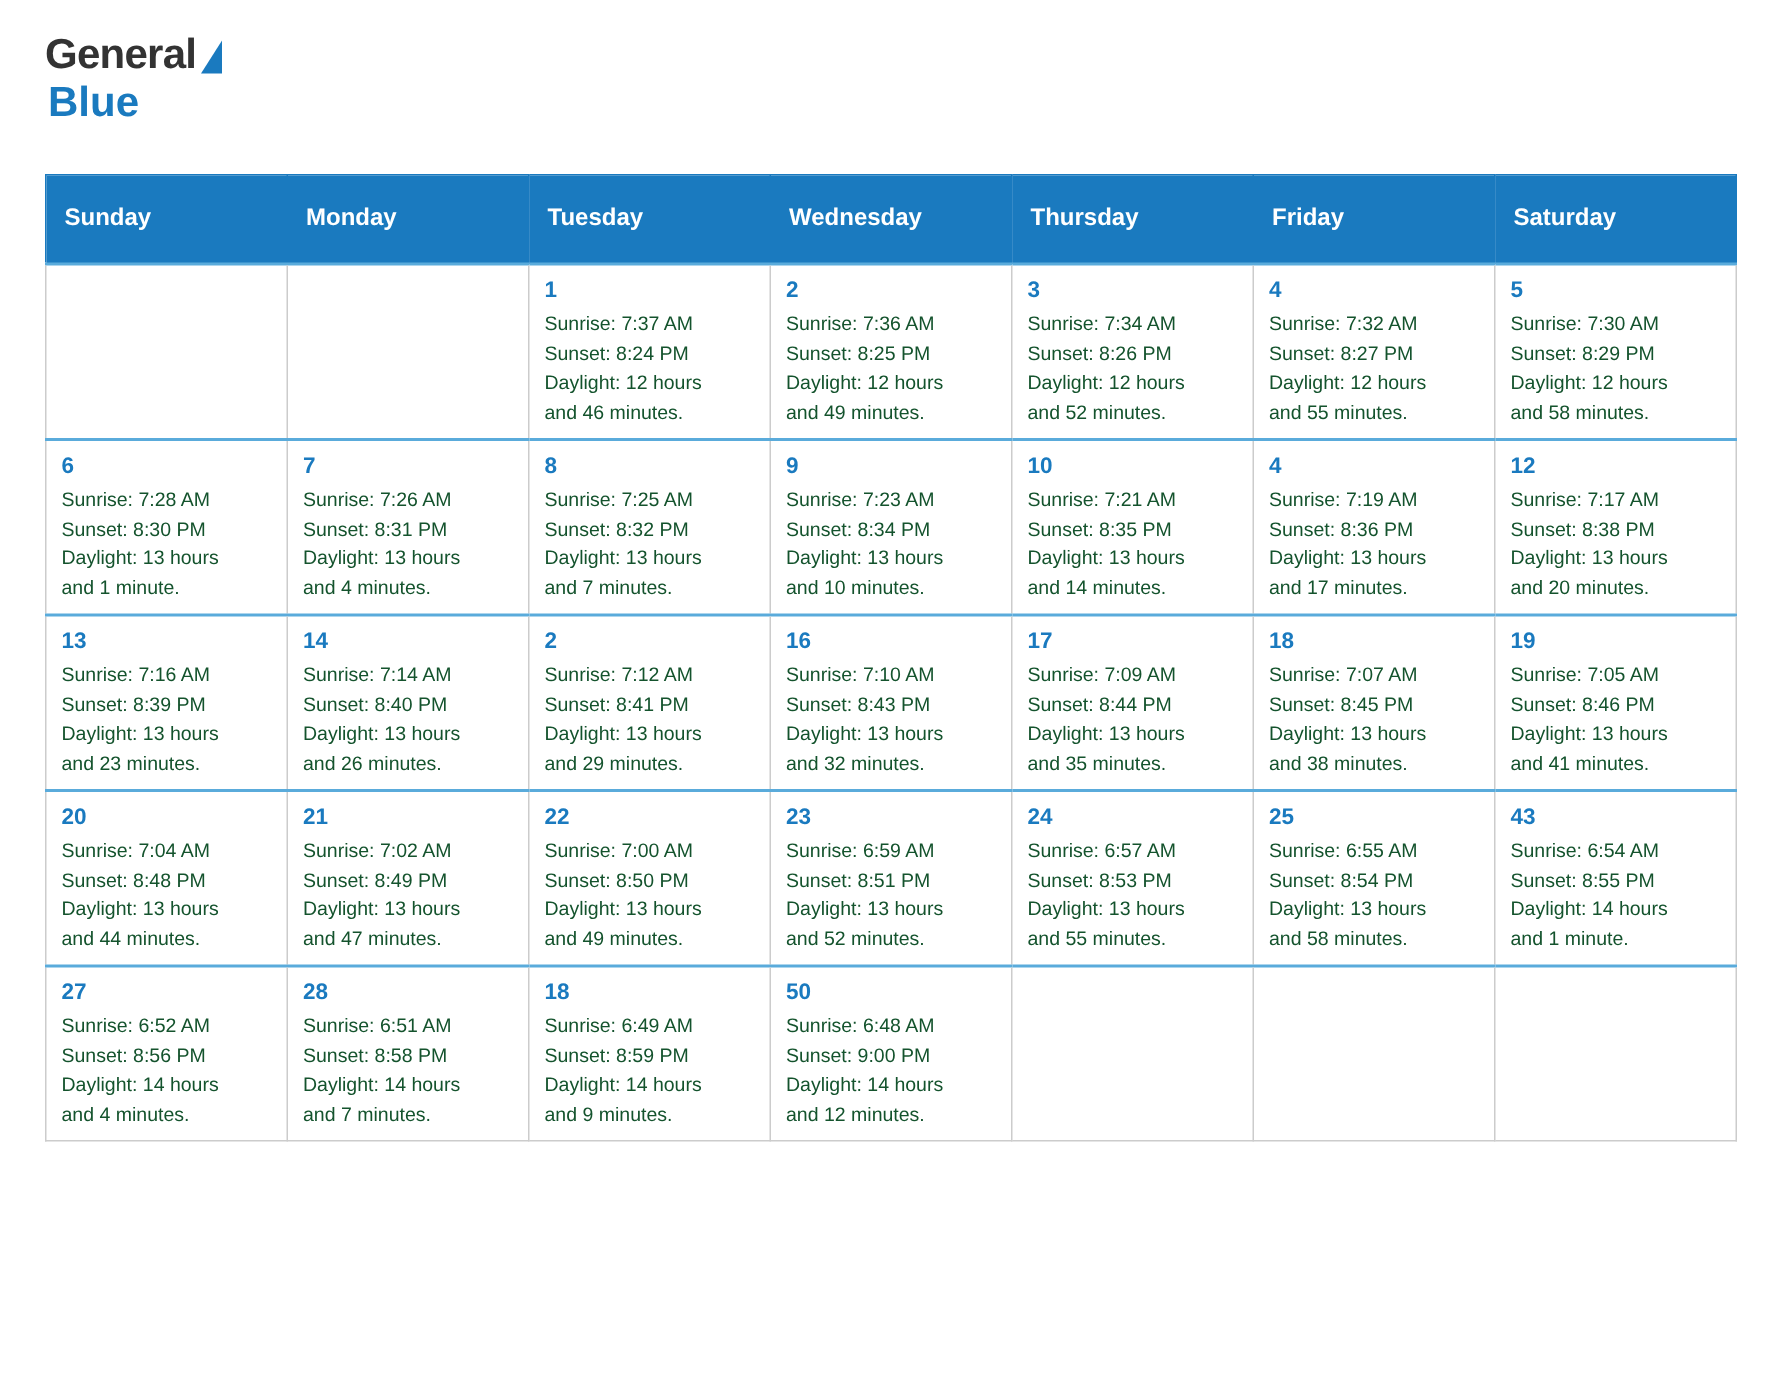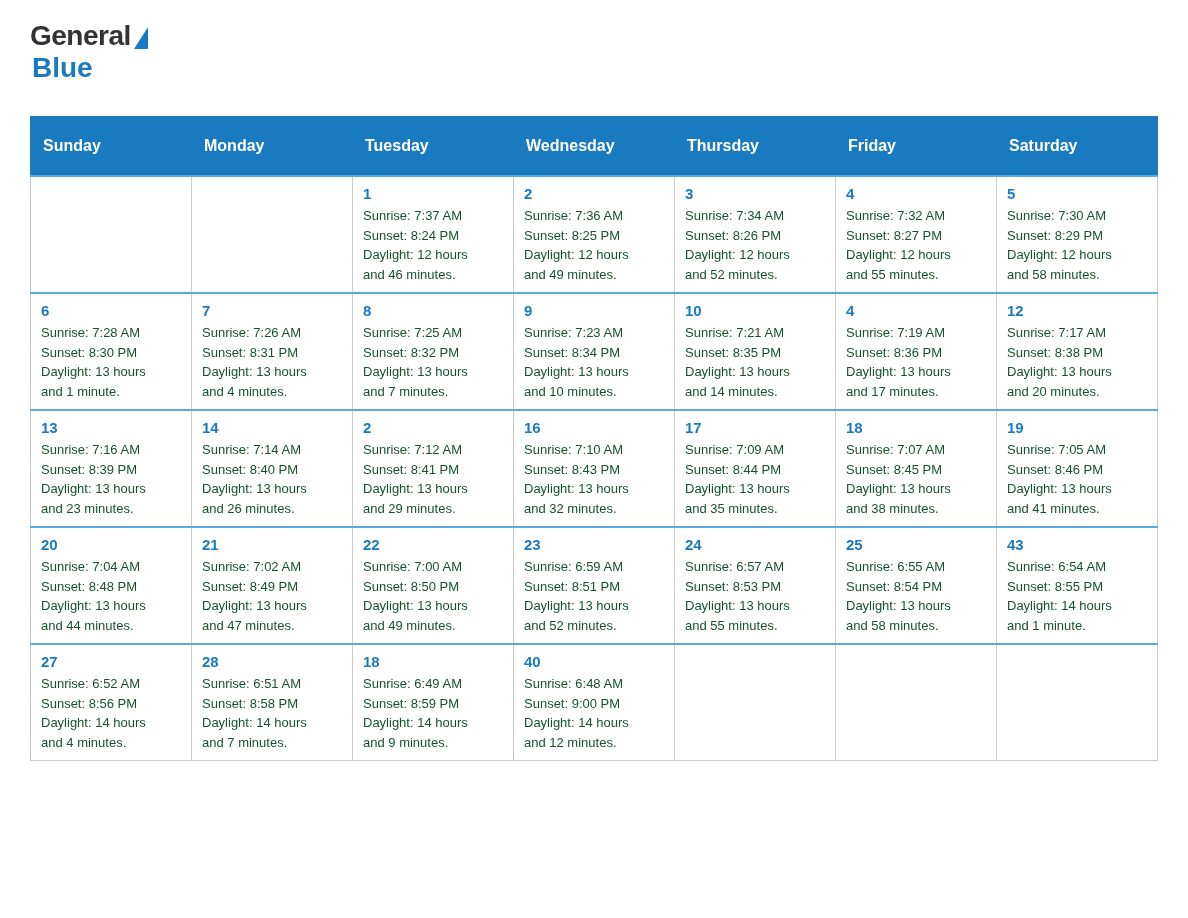--- a/index.html
+++ b/index.html
@@ -247,21 +247,21 @@
         </td>
         <td>
           <span class="day-number">28</span>
           <div class="day-info">Sunrise: 6:51 AM<br>Sunset: 8:58 PM<br>Daylight: 14 hours<br>and 7 minutes.</div>
         </td>
         <td>
           <span class="day-number">18</span>
           <div class="day-info">Sunrise: 6:49 AM<br>Sunset: 8:59 PM<br>Daylight: 14 hours<br>and 9 minutes.</div>
         </td>
         <td>
-          <span class="day-number">40</span>
+          <span class="day-number">50</span>
           <div class="day-info">Sunrise: 6:48 AM<br>Sunset: 9:00 PM<br>Daylight: 14 hours<br>and 12 minutes.</div>
         </td>
         <td></td>
         <td></td>
         <td></td>
       </tr>
     </tbody>
 </table>
 
 </body></html>

